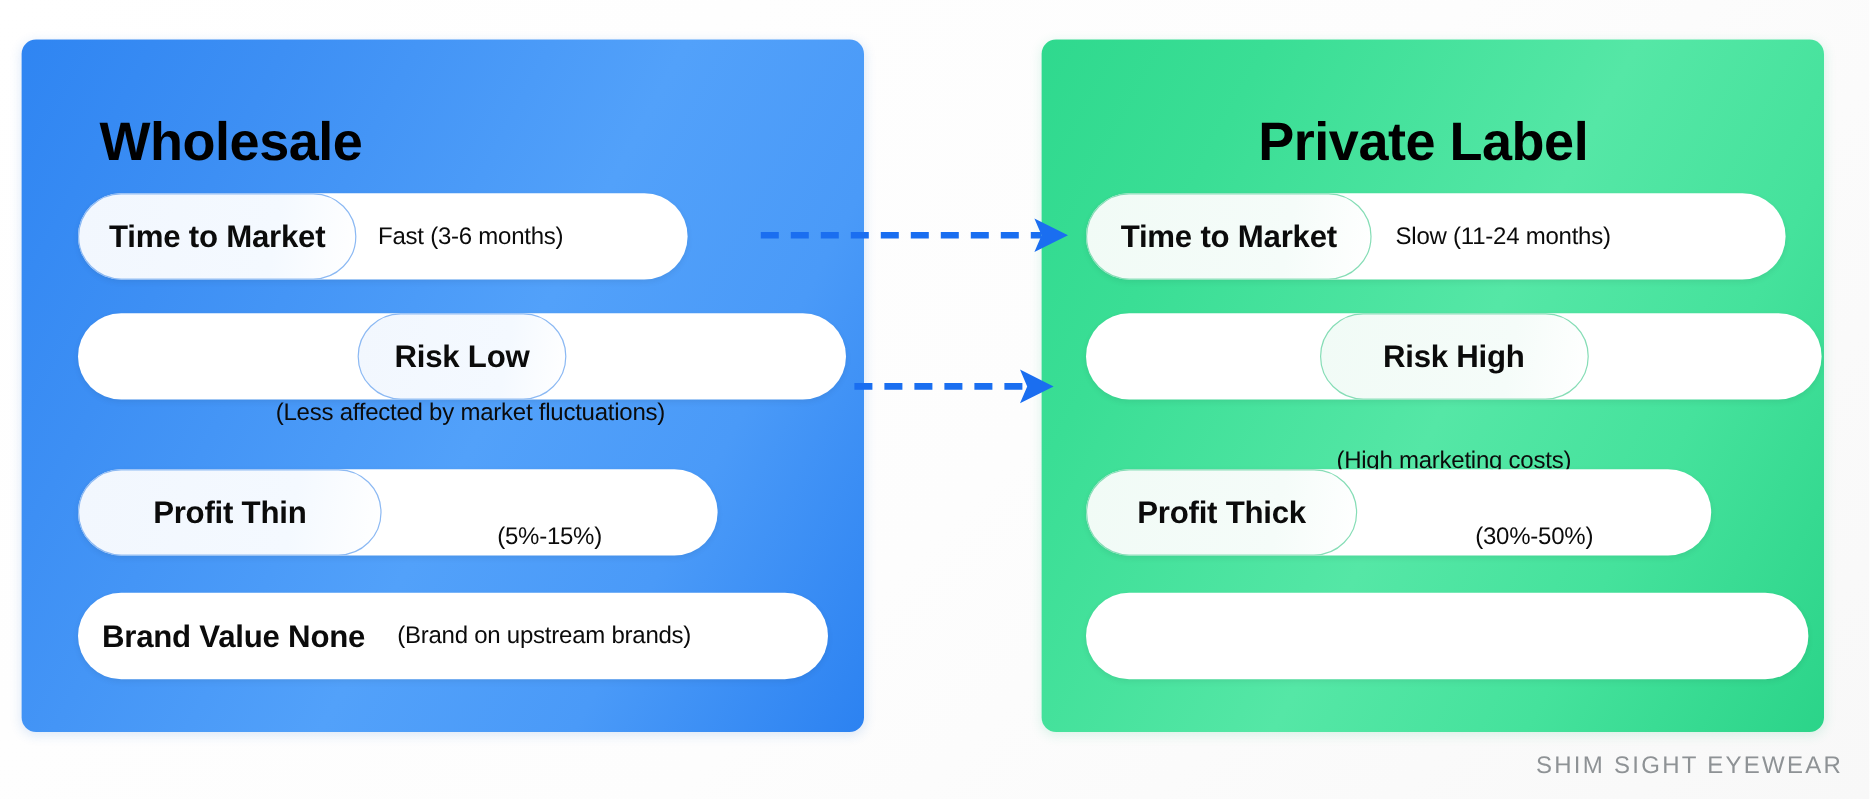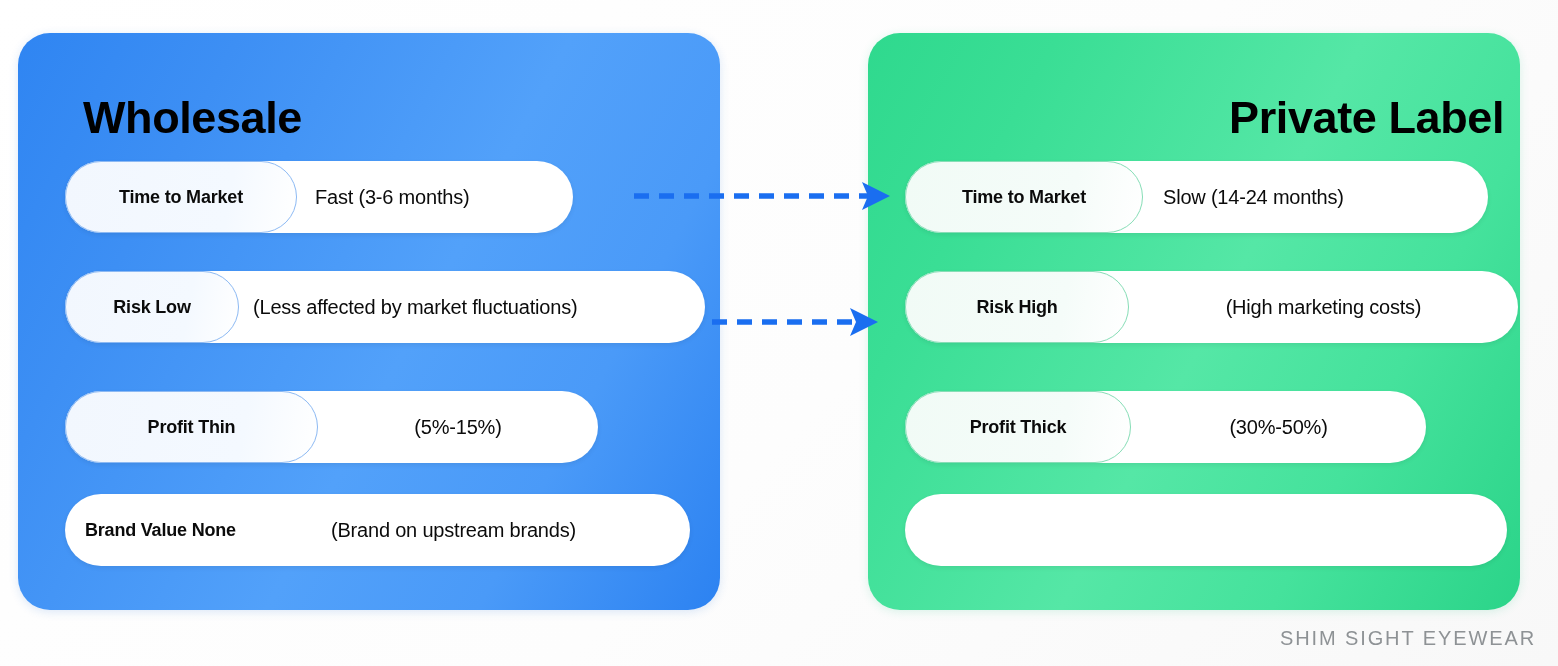--- a/index.html
+++ b/index.html
@@ -16,21 +16,21 @@
   #stage {
     position: relative;
     width: 1558px;
     height: 666px;
     background: linear-gradient(135deg, #ffffff 0%, #fdfdfd 55%, #f8f8f8 100%);
   }
 
   
   .card {
     position: absolute;
-    border-radius: 32px;
+    border-radius: 12px;
     overflow: hidden;
   }
   #card-wholesale {
     left: 18px;
     top: 33px;
     width: 702px;
     height: 577px;
     background: linear-gradient(118deg, #2f85f2 0%, #3d8ff4 22%, #52a1fa 55%, #4a9af8 76%, #2c82f1 100%);
     box-shadow: 0 2px 10px rgba(40,110,210,0.16);
   }
@@ -47,21 +47,21 @@
     position: absolute;
     top: 62px;
     color: #000000;
     font-size: 45px;
     font-weight: 700;
     letter-spacing: -0.4px;
     line-height: 1;
     white-space: nowrap;
   }
   #card-wholesale .card-title { left: 65px; }
-  #card-private  .card-title { left: 0; right: 16px; text-align: right; }
+  #card-private  .card-title { left: 0; right: 16px; text-align: center; }
 
   
   .rows {
     position: absolute;
     left: 0;
     right: 0;
     top: 128px;
   }
   .row {
     position: absolute;
@@ -69,32 +69,32 @@
     background: #ffffff;
     border-radius: 36px;
     display: flex;
     align-items: center;
     box-shadow: 0 2px 5px rgba(0,0,0,0.07);
   }
   #card-wholesale .row { left: 47px; }
   #card-private  .row { left: 37px; }
 
   .row.r0 { top: 0px; }
-  .row.r1 { top: 110px; }
+  .row.r1 { top: 100px; flex-direction: column; }
   .row.r2 { top: 230px; }
   .row.r3 { top: 333px; }
 
   .row-label {
     position: relative;
     height: 72px;
     border-radius: 36px;
     display: flex;
     align-items: center;
     justify-content: center;
-    font-size: 18px;
+    font-size: 26px;
     font-weight: 700;
     color: #0b0b0b;
     white-space: nowrap;
     box-sizing: border-box;
     flex: none;
     letter-spacing: -0.2px;
   }
   .blue .row-label {
     background: linear-gradient(100deg, #f2f7fe 0%, #f4f9ff 70%, #ffffff 100%);
     border: 1.6px solid #8cb9f3;
@@ -114,21 +114,21 @@
     display: flex;
     align-items: center;
     font-size: 20px;
     font-weight: 400;
     color: #0b0b0b;
     white-space: nowrap;
     letter-spacing: -0.2px;
     height: 72px;
     box-sizing: border-box;
   }
-  .row-value.center { justify-content: center; }
+  .row-value.center { justify-content: center; margin-top: 40px; }
   .row-value.start  { justify-content: flex-start; }
 
   
   .arrow-layer {
     position: absolute;
     inset: 0;
     pointer-events: none;
   }
 
   
@@ -174,21 +174,21 @@
 
     </div>
   </div>
 
   <div class="card green" id="card-private">
     <div class="card-title">Private Label</div>
     <div class="rows">
 
       <div class="row r0 green" style="width:583px">
         <div class="row-label" style="width:238px">Time to Market</div>
-        <div class="row-value start" style="padding-left:20px">Slow  (14-24 months)</div>
+        <div class="row-value start" style="padding-left:20px">Slow  (11-24 months)</div>
       </div>
 
       <div class="row r1 green" style="width:613px">
         <div class="row-label" style="width:224px">Risk High</div>
         <div class="row-value center">(High marketing costs)</div>
       </div>
 
       <div class="row r2 green" style="width:521px">
         <div class="row-label" style="width:226px">Profit Thick</div>
         <div class="row-value center">(30%-50%)</div>

